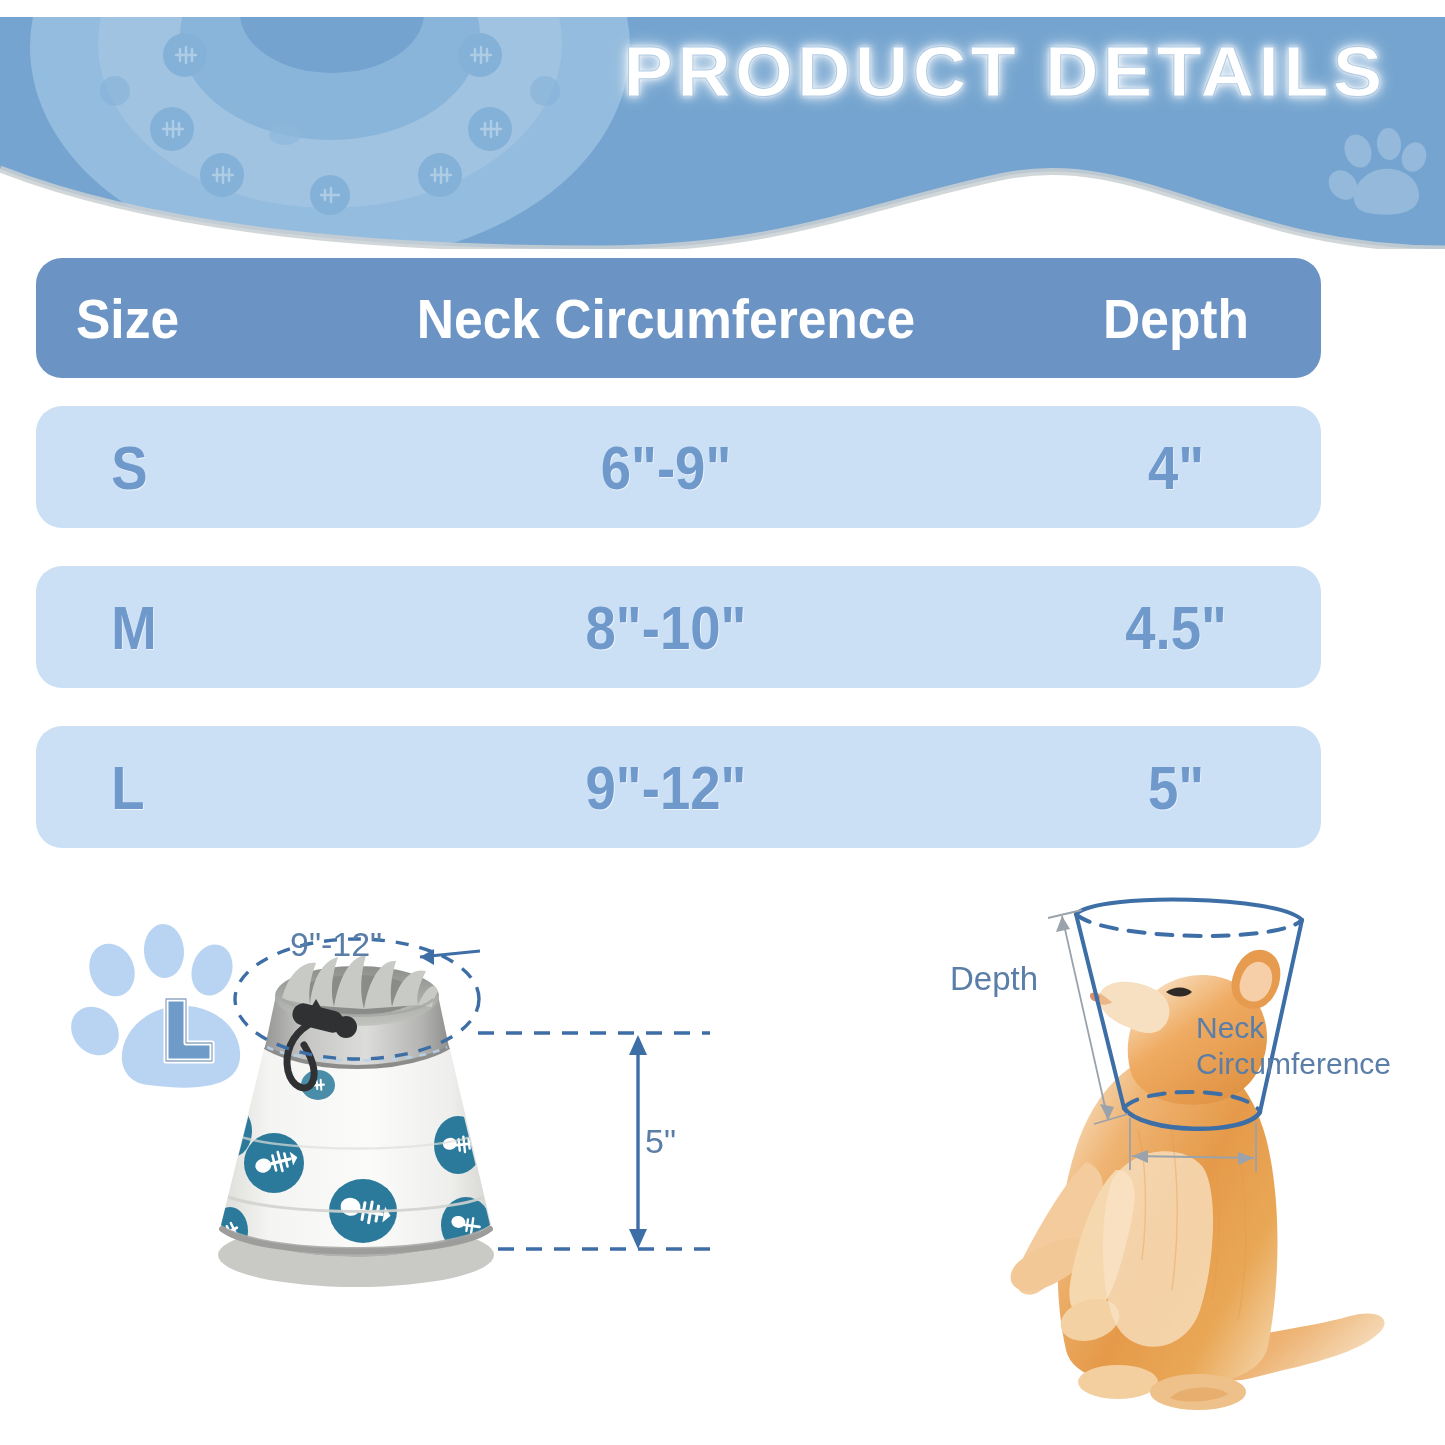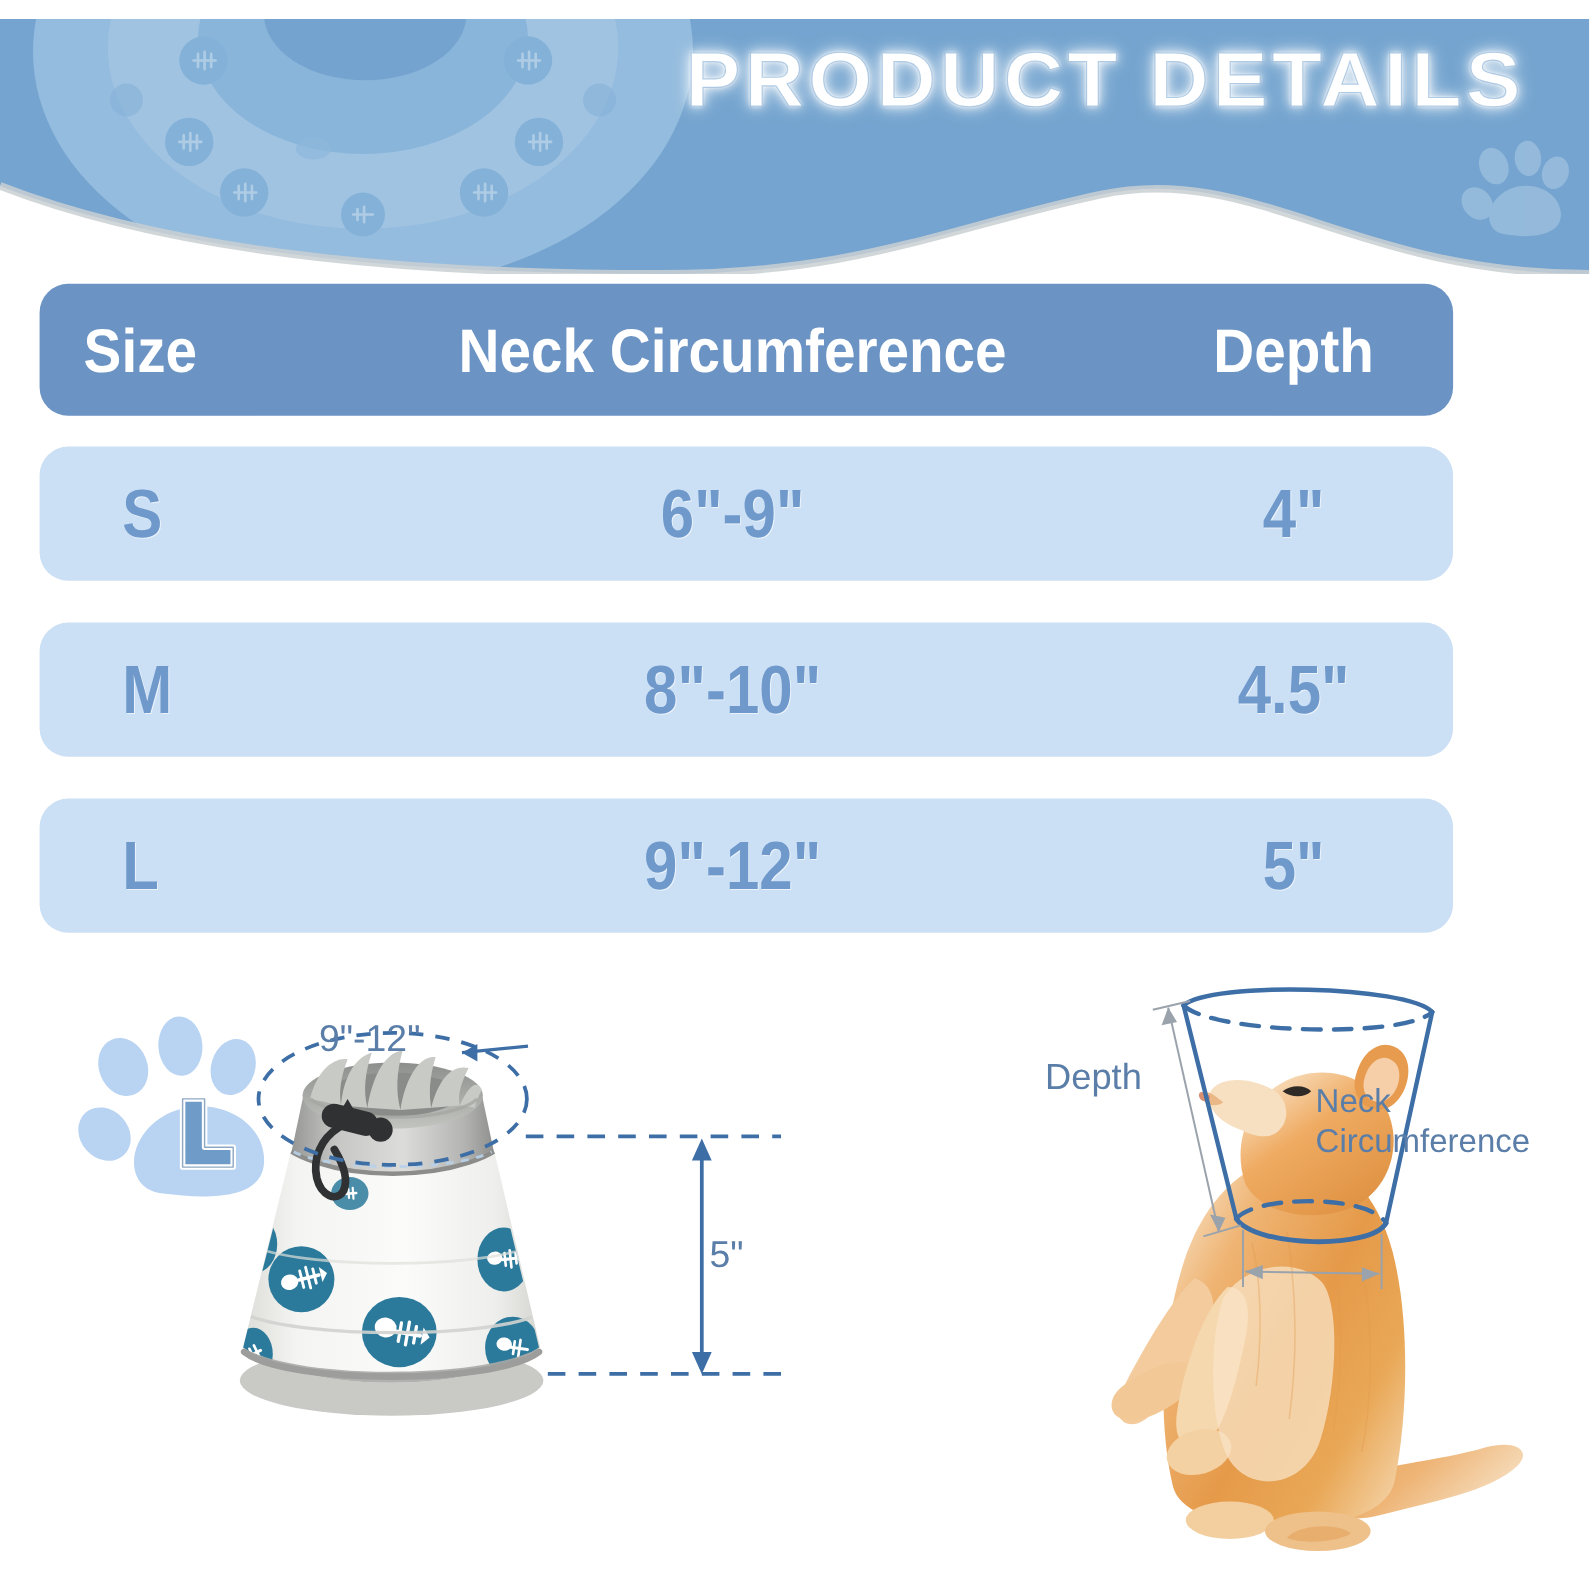--- a/index.html
+++ b/index.html
@@ -124,21 +124,21 @@
   .dim-label {
     position: absolute;
     color: #5a7ea8;
     font-size: 31px;
     white-space: nowrap;
     font-family: "Liberation Sans", sans-serif;
   }
   .lbl-neck-left { left: 290px; top: 925px; font-size: 34px; }
   .lbl-depth-left{ left: 645px; top: 1122px; font-size: 34px; }
   .lbl-depth-cat { left: 950px; top: 960px; font-size: 33px; }
-  .lbl-neck-cat  { left: 1196px;top: 984px; font-size: 30px; line-height: 36px; }
+  .lbl-neck-cat  { left: 1196px;top: 1010px; font-size: 30px; line-height: 36px; }
 </style>
 </head>
 <body>
 
 <div class="banner">
   <svg class="banner-svg" width="1445" height="232" viewBox="0 0 1445 232">
     <defs>
       <clipPath id="bannerClip">
         <path d="M0,0 H1445 V232 C1445,232 1260,120 1090,150 C930,178 830,232 620,232 C420,232 180,215 0,150 Z"></path>
       </clipPath>

